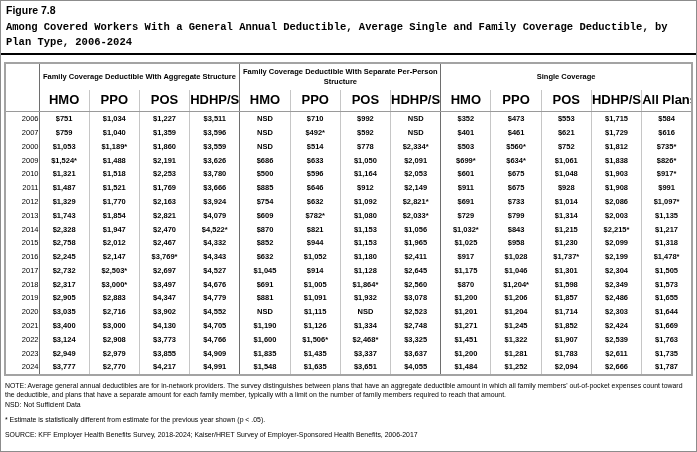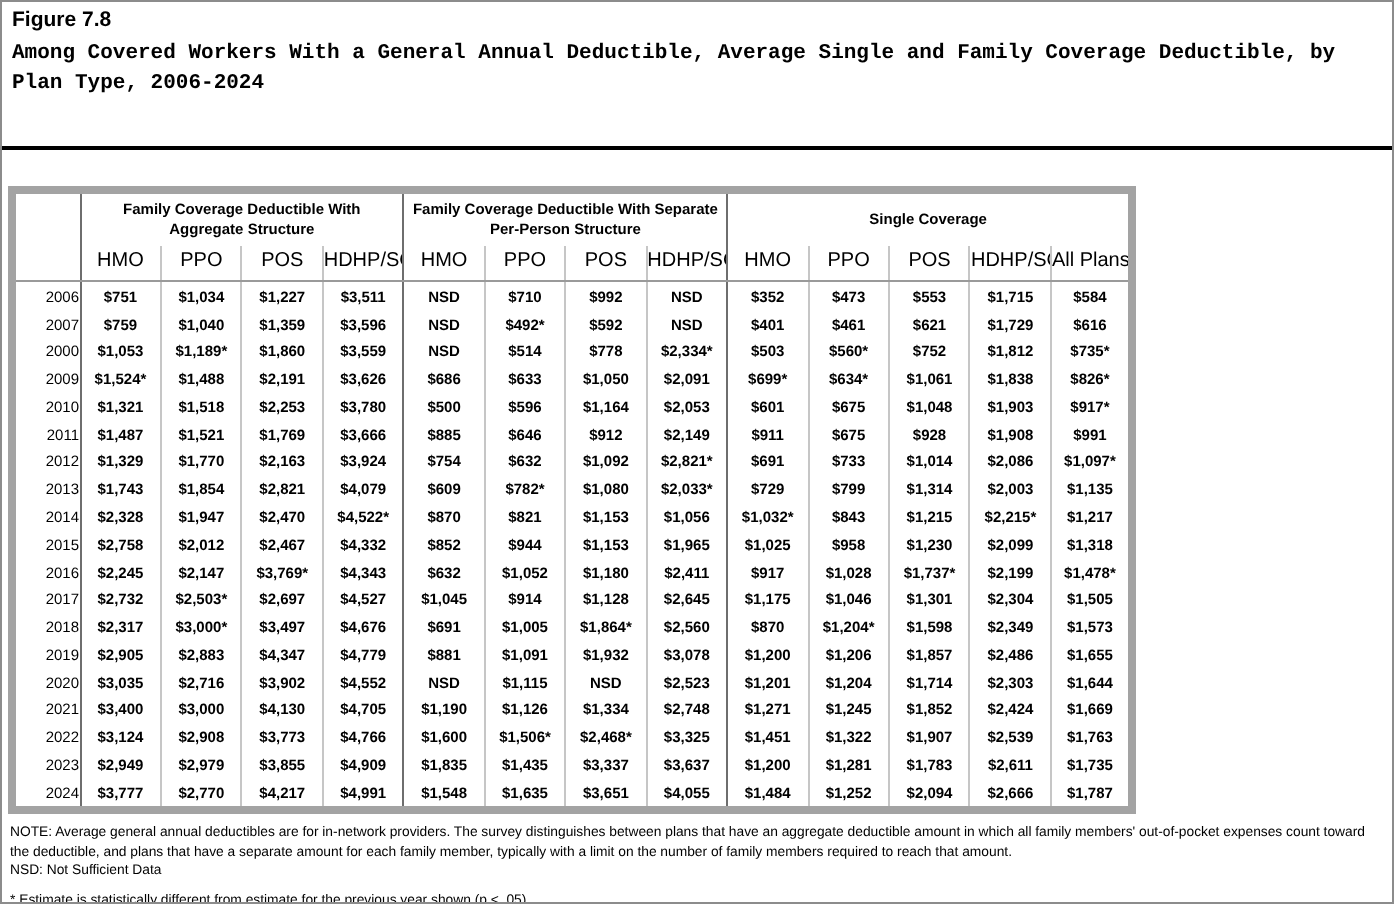--- a/index.html
+++ b/index.html
@@ -1,35 +1,35 @@
 <!DOCTYPE html>
 <html><head>
 <meta charset="utf-8">
 <style>
   html,body{margin:0;padding:0;background:#ffffff;}
   body{font-family:"Liberation Sans",sans-serif;color:#000;}
   .page{
     position:relative;width:697px;height:452px;box-sizing:border-box;
     border:1px solid #8c8c8c;background:#fff;overflow:hidden;
   }
-  .title-block{padding:3px 6px 23px 5px;border-bottom:2px solid #000;}
+  .title-block{padding:3px 6px 3px 5px;border-bottom:2px solid #000;}
   .figure-label{font-size:10.5px;font-weight:bold;line-height:1.3;}
   .figure-title{font-size:10.5px;font-weight:bold;line-height:1.45;margin-top:2px;font-family:Liberation Mono, monospace;}
   table.data{
-    border-collapse:collapse;table-layout:fixed;width:564px;
-    margin:18px 3px 2px 3px;border:4px solid #a3a3a3;
+    border-collapse:collapse;table-layout:fixed;width:689px;
+    margin:7px 3px 2px 3px;border:2px solid #a3a3a3;
   }
   th,td{box-sizing:border-box;overflow:hidden;white-space:nowrap;}
   th.year-head{width:34px;border-bottom:1px solid #9a9a9a;}
   th.group-header{
     font-size:7.5px;font-weight:bold;text-align:center;vertical-align:middle;
     padding:3px 2px;line-height:1.35;white-space:normal;
   }
   th.col-header{
-    font-size:10px;font-weight:normal;
+    font-size:13px;font-weight:bold;
     padding:2px 0 3px 0;border-bottom:1px solid #9a9a9a;line-height:1.2;
   }
   td.year-cell{font-size:7.5px;font-weight:normal;text-align:right;padding:2.4px 0 2.4px 3px;line-height:9px;}
   td.val-cell{font-size:7.5px;font-weight:bold;text-align:center;padding:2.4px 0;line-height:9px;}
   .group-start{border-left:1px solid #6e6e6e;}
   .col-sep{border-left:1px solid #c6c6c6;}
   .notes{padding:3px 5px 0 4px;font-size:6.9px;line-height:1.4;}
   .notes p{margin:0;}
   .note-asterisk{margin-top:5px !important;}
   .note-source{margin-top:6px !important;}

